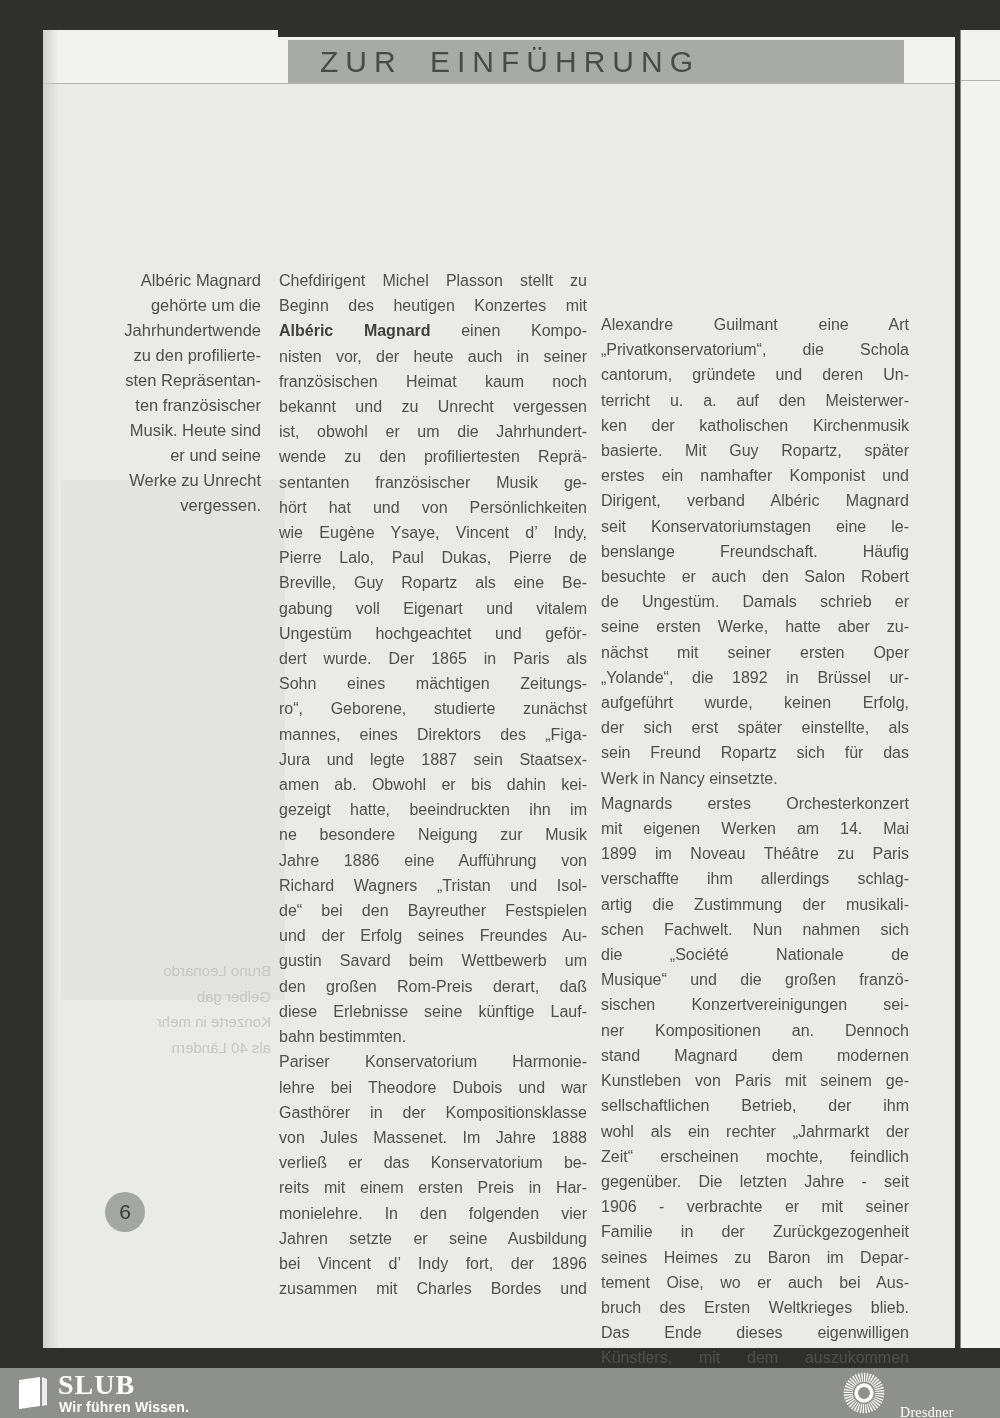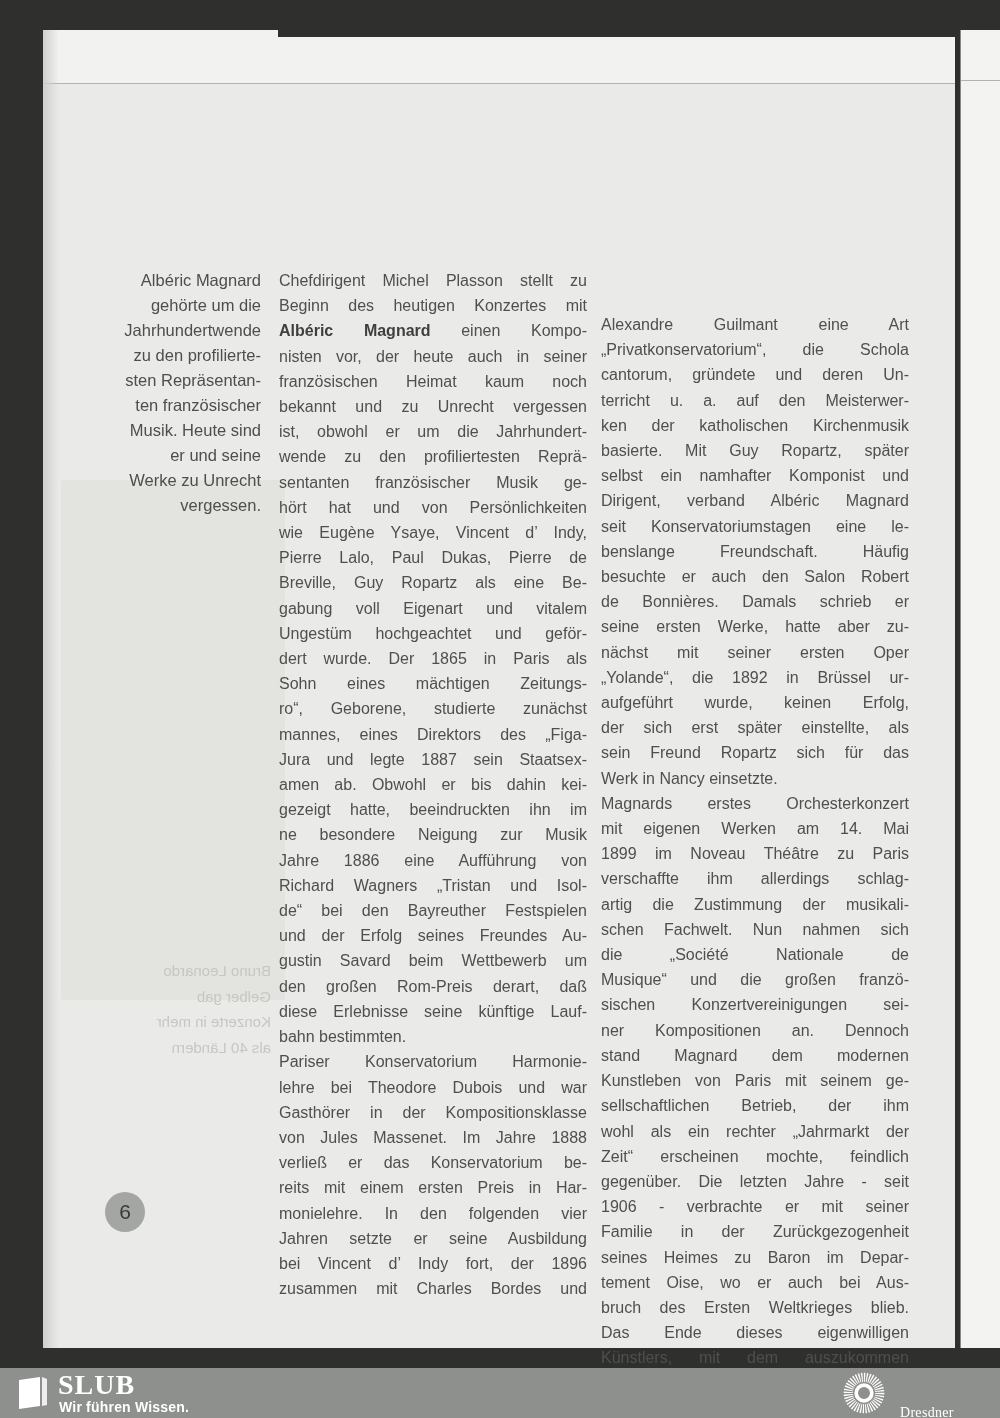--- a/index.html
+++ b/index.html
@@ -93,20 +93,23 @@
 </style>
 </head>
 <body>
 
 <div class="page">
   <div class="top-band"></div>
   <div class="top-dark-strip"></div>
   <div class="crease"></div>
   <div class="page-left-shade"></div>
 
+  <div class="header-bar">
+    <div class="title">ZUR EINFÜHRUNG</div>
+  </div>
 
   <div class="ghost-rect"></div>
   <div class="bleed">
       <div>Bruno Leonardo</div>
       <div>Gelber gab</div>
       <div>Konzerte in mehr</div>
       <div>als 40 Ländern</div>
     </div>
 
   <div class="margin-note">
@@ -173,26 +176,26 @@
   </div>
 
   <div class="col col2">
     <div class="jpara pend">
         <div>Alexandre Guilmant eine Art</div>
         <div>„Privatkonservatorium“, die Schola</div>
         <div>cantorum, gründete und deren Un-</div>
         <div>terricht u. a. auf den Meisterwer-</div>
         <div>ken der katholischen Kirchenmusik</div>
         <div>basierte. Mit Guy Ropartz, später</div>
-        <div>selbst ein namhafter Komponist und</div>
+        <div>erstes ein namhafter Komponist und</div>
         <div>Dirigent, verband Albéric Magnard</div>
         <div>seit Konservatoriumstagen eine le-</div>
         <div>benslange Freundschaft. Häufig</div>
         <div>besuchte er auch den Salon Robert</div>
-        <div>de Bonnières. Damals schrieb er</div>
+        <div>de Ungestüm. Damals schrieb er</div>
         <div>seine ersten Werke, hatte aber zu-</div>
         <div>nächst mit seiner ersten Oper</div>
         <div>„Yolande“, die 1892 in Brüssel ur-</div>
         <div>aufgeführt wurde, keinen Erfolg,</div>
         <div>der sich erst später einstellte, als</div>
         <div>sein Freund Ropartz sich für das</div>
         <div>Werk in Nancy einsetzte.</div>
       </div>
     <div class="jpara">
         <div>Magnards erstes Orchesterkonzert</div>

